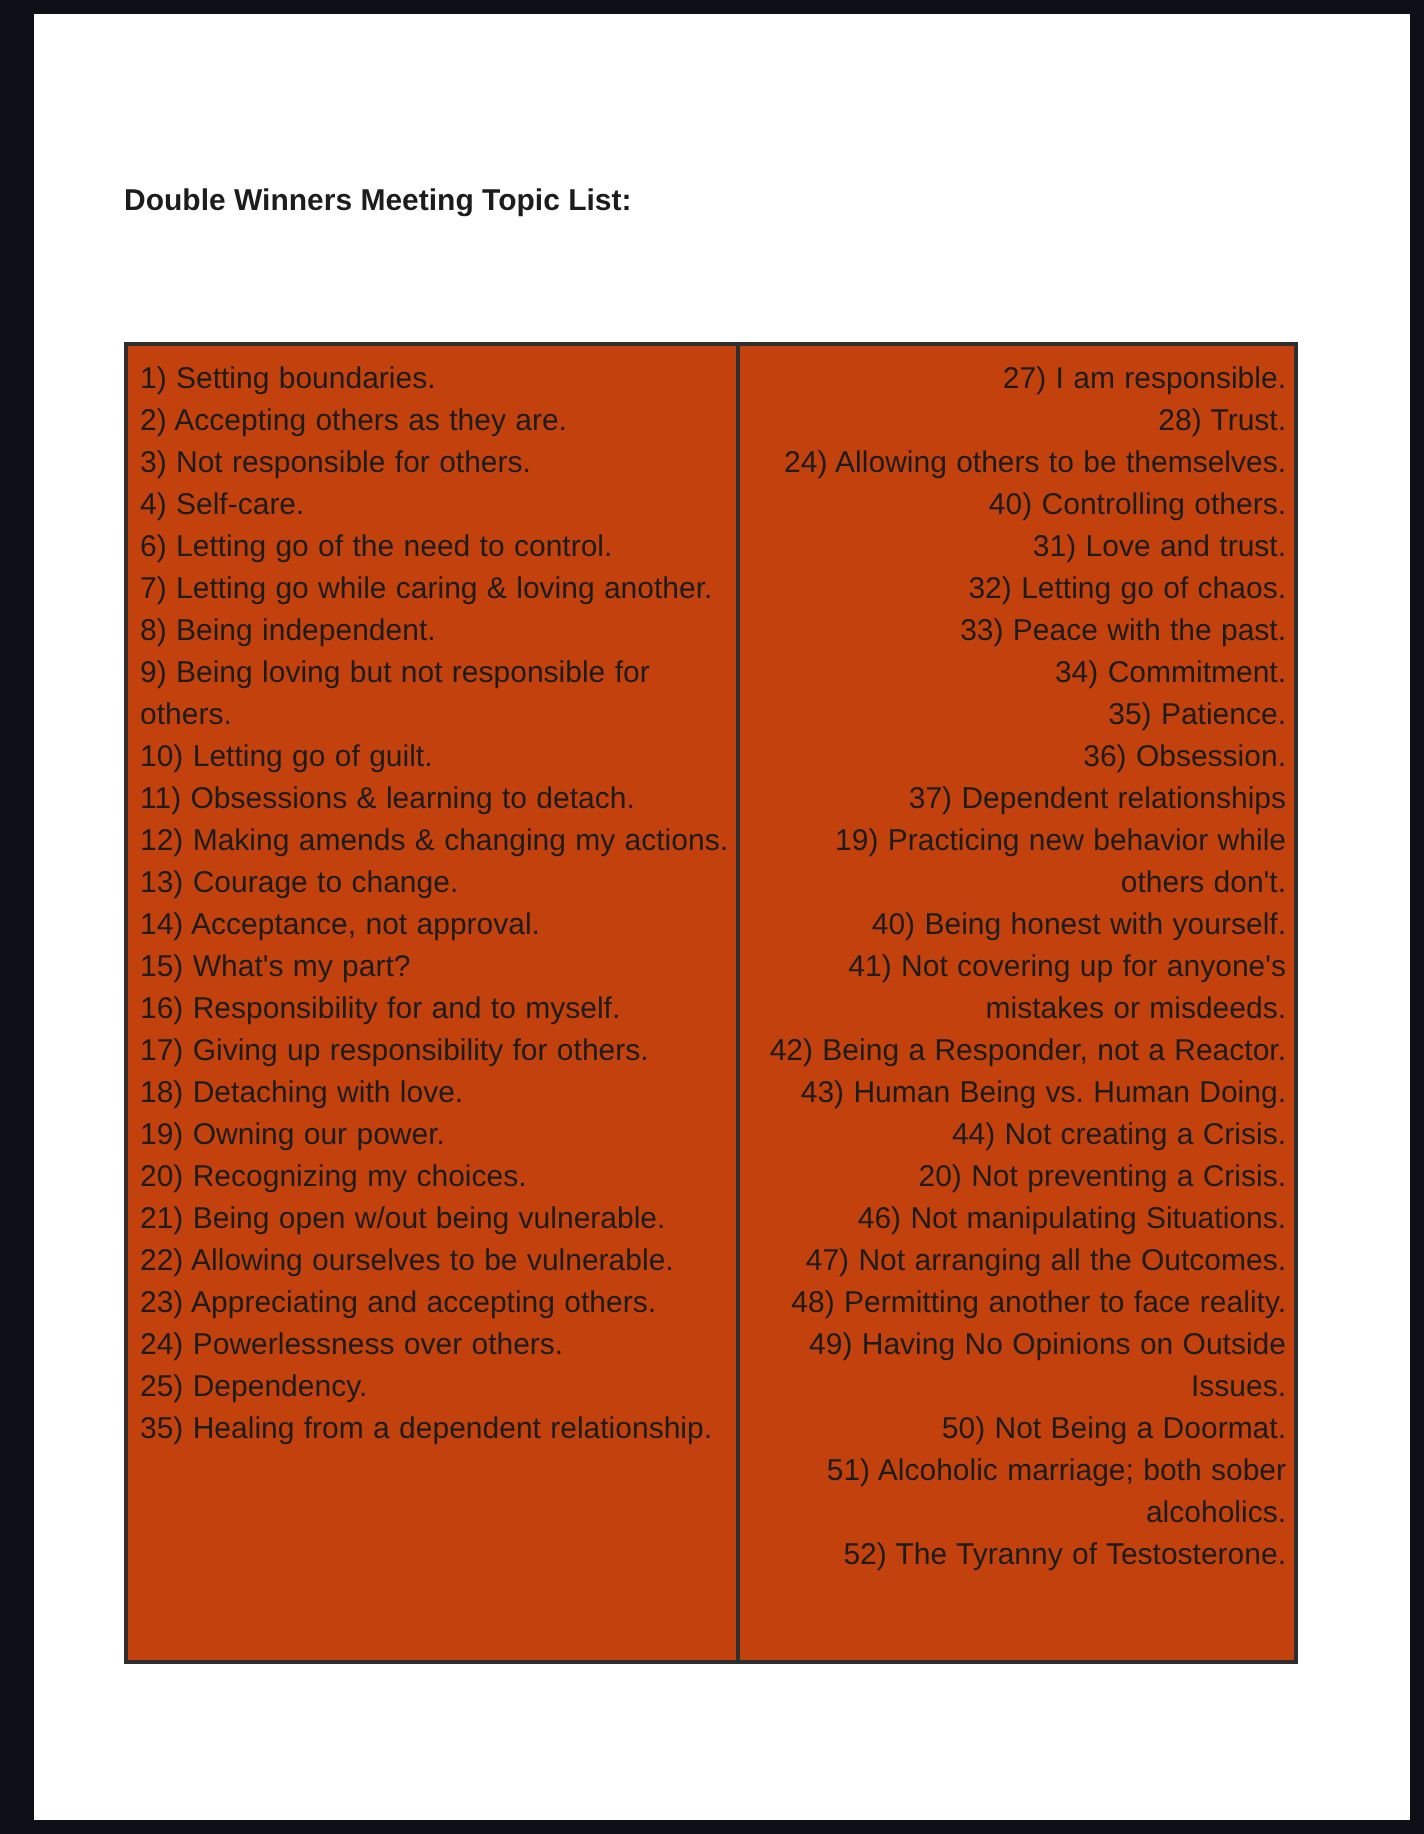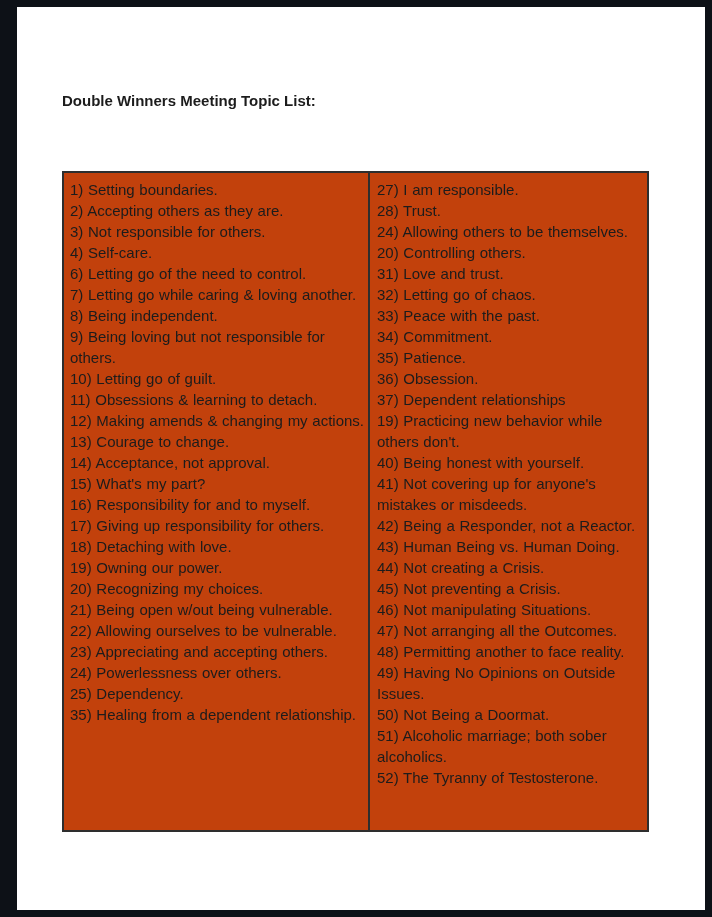--- a/index.html
+++ b/index.html
@@ -52,20 +52,21 @@
     padding: 6px 4px 0 6px;
     overflow: hidden;
   }
   .col-left {
     width: 306px;
     border-right: 2px solid #2e2e2e;
   }
   .col-right {
     flex: 1;
     padding-left: 7px;
+    text-align: right;
   }
   .topic-item {
     word-spacing: 0.5px;
   }
 </style>
 </head>
 <body>
 
 <div class="page">
   <div class="title">Double Winners Meeting Topic List:</div>
@@ -95,35 +96,35 @@
         <div class="topic-item">22) Allowing ourselves to be vulnerable.</div>
         <div class="topic-item">23) Appreciating and accepting others.</div>
         <div class="topic-item">24) Powerlessness over others.</div>
         <div class="topic-item">25) Dependency.</div>
         <div class="topic-item">35) Healing from a dependent relationship.</div>
       </div>
     <div class="col col-right">
         <div class="topic-item">27) I am responsible.</div>
         <div class="topic-item">28) Trust.</div>
         <div class="topic-item">24) Allowing others to be themselves.</div>
-        <div class="topic-item">20) Controlling others.</div>
+        <div class="topic-item">40) Controlling others.</div>
         <div class="topic-item">31) Love and trust.</div>
         <div class="topic-item">32) Letting go of chaos.</div>
         <div class="topic-item">33) Peace with the past.</div>
         <div class="topic-item">34) Commitment.</div>
         <div class="topic-item">35) Patience.</div>
         <div class="topic-item">36) Obsession.</div>
         <div class="topic-item">37) Dependent relationships</div>
         <div class="topic-item">19) Practicing new behavior while others don't.</div>
         <div class="topic-item">40) Being honest with yourself.</div>
         <div class="topic-item">41) Not covering up for anyone's mistakes or misdeeds.</div>
         <div class="topic-item">42) Being a Responder, not a Reactor.</div>
         <div class="topic-item">43) Human Being vs. Human Doing.</div>
         <div class="topic-item">44) Not creating a Crisis.</div>
-        <div class="topic-item">45) Not preventing a Crisis.</div>
+        <div class="topic-item">20) Not preventing a Crisis.</div>
         <div class="topic-item">46) Not manipulating Situations.</div>
         <div class="topic-item">47) Not arranging all the Outcomes.</div>
         <div class="topic-item">48) Permitting another to face reality.</div>
         <div class="topic-item">49) Having No Opinions on Outside Issues.</div>
         <div class="topic-item">50) Not Being a Doormat.</div>
         <div class="topic-item">51) Alcoholic marriage; both sober alcoholics.</div>
         <div class="topic-item">52) The Tyranny of Testosterone.</div>
       </div>
   </div>
 </div>

